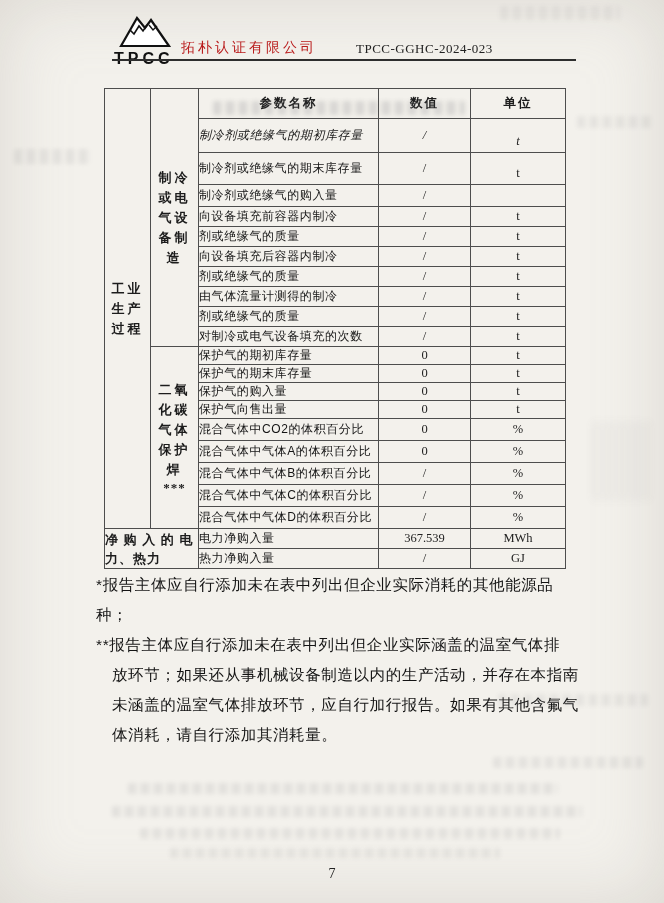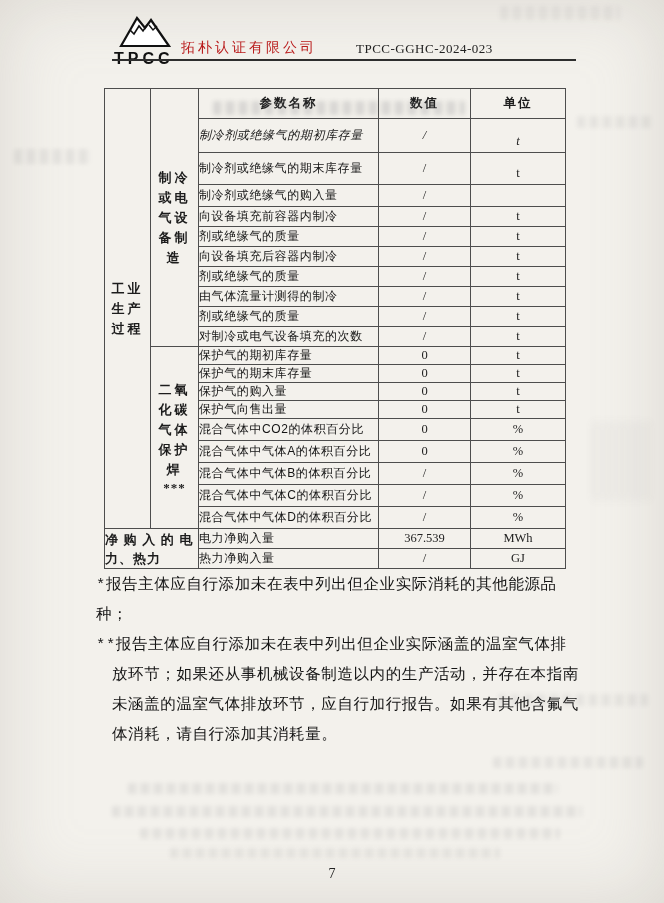--- a/index.html
+++ b/index.html
@@ -37,21 +37,21 @@
   td.unit.low div{padding-bottom:3px;}
   td.vgroup{vertical-align:middle;text-align:center;font-weight:bold;font-size:13px;}
   td.vgroup .vl{line-height:20px;letter-spacing:3px;}
   td.vgroup .stars{letter-spacing:1px;line-height:16px;font-family:"Liberation Serif",serif;}
   td.bgroup{vertical-align:middle;text-align:left;font-weight:bold;font-size:13px;padding-left:5px;}
   td.bgroup .vl{line-height:19px;letter-spacing:1px;}
 
   
   .footnotes{
     position:absolute;left:96px;top:570px;width:488px;
-    font-family:Liberation Mono, monospace;font-size:15.5px;color:#141414;
+    font-family:Liberation Sans, sans-serif;font-size:15.5px;color:#141414;
     letter-spacing:.6px;
   }
   .fn{line-height:30px;}
   .fn.cont{margin-left:16px;}
   .fn.last{margin-top:12px;}
 
   
   .pagenum{position:absolute;left:0;right:0;top:866px;text-align:center;
     font-family:"Liberation Serif",serif;font-size:14px;color:#222;}
 

